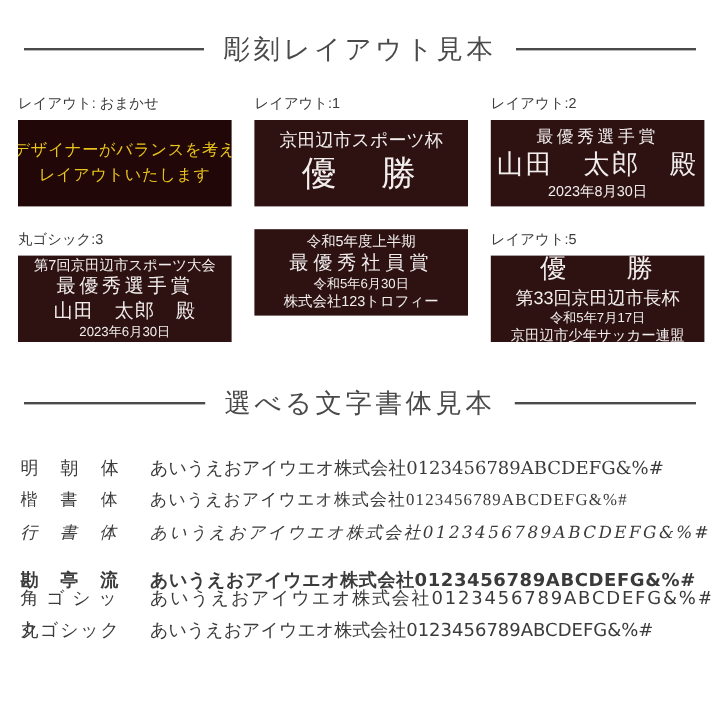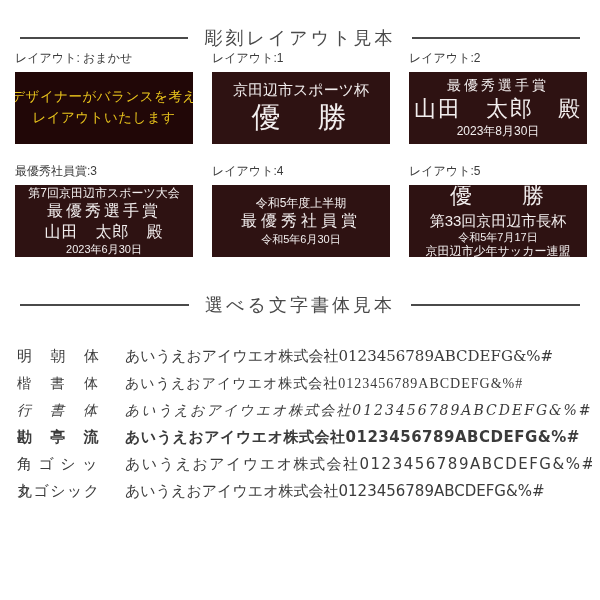--- a/index.html
+++ b/index.html
@@ -14,32 +14,33 @@
     display: flex; align-items: center;
     padding: 0 20px;
     margin-top: 26px;
   }
   .sec-header .h-line {
     flex: 1; height: 0;
     border-top: 2px solid var(--heading-text, #4a4a4a);
   }
   .sec-header .h-title {
     margin: 0 16px;
-    font-size: 18px;
+    font-size: 22px;
     letter-spacing: 3px;
     color: var(--heading-text, #4a4a4a);
     white-space: nowrap;
   }
   
   .layout-grid {
     display: grid;
     grid-template-columns: repeat(3, 178px);
     column-gap: 19px;
     row-gap: 19px;
     padding-left: 15px;
+    margin-top: 22px;
   }
   .layout-cell { width: 178px; }
   .layout-label {
     font-size: 12px;
     color: var(--label-text, #333333);
     margin-bottom: 5px;
     white-space: nowrap;
   }
   .plate {
     width: 178px; height: 72px;
@@ -91,21 +92,21 @@
   .font-row .f-sample {
     flex: 1;
     font-size: 15px;
     white-space: nowrap;
     overflow: hidden;
   }
   
   .f-mincho { font-family: "DejaVu Serif", "Liberation Serif", serif; }
   .f-kaisho { font-family: "Liberation Serif", serif; font-size: 14px !important; letter-spacing: 1px; }
   .f-gyosho { font-family: "DejaVu Serif", serif; font-style: italic; font-size: 14px !important; letter-spacing: 2px; }
-  .f-kantei { font-family: "DejaVu Sans", sans-serif; font-weight: bold; letter-spacing: 0.5px; }
+  .f-kantei { font-family: "DejaVu Sans", sans-serif; font-weight: bold; letter-spacing: 0.5px; margin-top: 12px; }
   .f-kaku   { font-family: "DejaVu Sans", sans-serif; letter-spacing: 1.5px; }
   .f-maru   { font-family: "DejaVu Sans", sans-serif; }
 </style>
 </head>
 <body>
 
 <div class="sec-header">
   <div class="h-line"></div>
   <div class="h-title">彫刻レイアウト見本</div>
   <div class="h-line"></div>
@@ -132,35 +133,35 @@
   <div class="layout-cell">
     <div class="layout-label">レイアウト:2</div>
     <div class="plate">
       <div class="pl-md-ls">最優秀選手賞</div>
       <div class="pl-big24">山田　太郎　殿</div>
       <div class="pl-sm">2023年8月30日</div>
     </div>
   </div>
 
   <div class="layout-cell">
-    <div class="layout-label">最優秀社員賞:3</div>
+    <div class="layout-label">丸ゴシック:3</div>
     <div class="plate">
       <div class="pl-sm">第7回京田辺市スポーツ大会</div>
       <div class="pl-big16">最優秀選手賞</div>
       <div class="pl-name16">山田　太郎　殿</div>
       <div class="pl-xs">2023年6月30日</div>
     </div>
   </div>
 
   <div class="layout-cell">
-    <div class="layout-label">レイアウト:4</div>
     <div class="plate">
       <div class="pl-sm">令和5年度上半期</div>
       <div class="pl-big19">最優秀社員賞</div>
       <div class="pl-xs">令和5年6月30日</div>
+      <div class="pl-sm">株式会社123トロフィー</div>
     </div>
   </div>
 
   <div class="layout-cell">
     <div class="layout-label">レイアウト:5</div>
     <div class="plate">
       <div class="pl-big24">優　　勝</div>
       <div class="pl-md">第33回京田辺市長杯</div>
       <div class="pl-xs">令和5年7月17日</div>
       <div class="pl-sm">京田辺市少年サッカー連盟</div>

